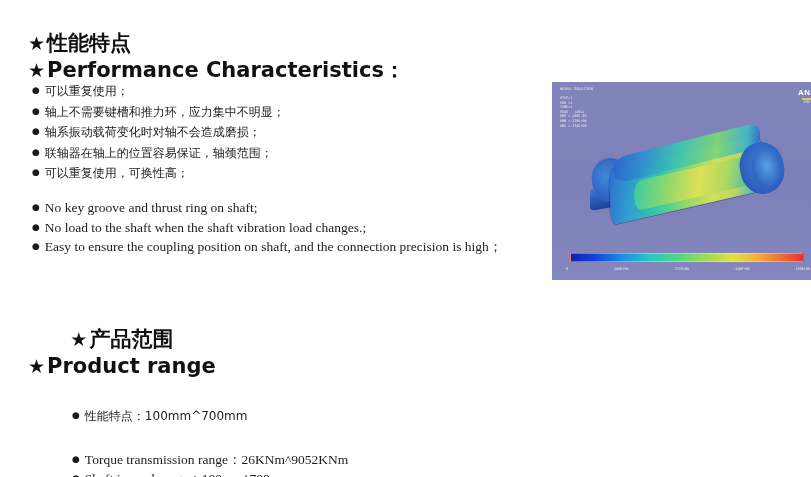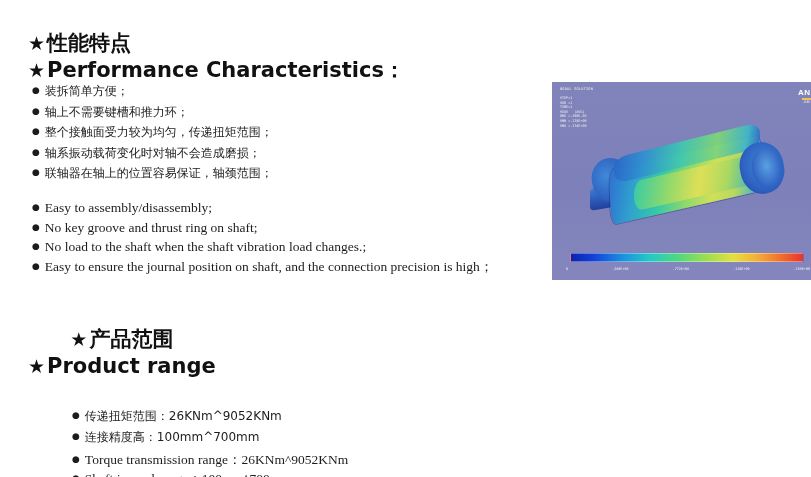--- a/index.html
+++ b/index.html
@@ -277,34 +277,33 @@
 
 <div class="page">
 
   <div class="heading-block" style="left:28px; top:18px;margin-top:12px;">
     <div class="h-cn"><span class="star">★</span><span>性能特点</span></div>
     <div class="h-en"><span class="star">★</span><span>Performance Characteristics：</span></div>
   </div>
 
   <div class="cn-list" style="left:32px; top:81px;">
     <ul>
-      <li><span class="dot">●</span><span>装拆简单方便；</span></li>
-      <li><span class="dot">●</span><span>轴上不需要键槽和推力环；</span></li>
-      <li><span class="dot">●</span><span>整个接触面受力较为均匀，传递扭矩范围；</span></li>
+      <li><span class="dot">●</span><span>可以重复使用；</span></li>
+      <li><span class="dot">●</span><span>轴上不需要键槽和推力环，应力集中不明显；</span></li>
       <li><span class="dot">●</span><span>轴系振动载荷变化时对轴不会造成磨损；</span></li>
       <li><span class="dot">●</span><span>联轴器在轴上的位置容易保证，轴颈范围；</span></li>
+      <li><span class="dot">●</span><span>可以重复使用，可换性高；</span></li>
     </ul>
   </div>
 
   <div class="en-list" style="left:32px; top:198px;">
     <ul>
-      <li><span class="dot">●</span><span>Easy to assembly/disassembly;</span></li>
       <li><span class="dot">●</span><span>No key groove and thrust ring on shaft;</span></li>
       <li><span class="dot">●</span><span>No load to the shaft when the shaft vibration load changes.;</span></li>
-      <li><span class="dot">●</span><span>Easy to ensure the journal position on shaft, and the connection precision is high；</span></li>
+      <li><span class="dot">●</span><span>Easy to ensure the coupling position on shaft, and the connection precision is high；</span></li>
     </ul>
   </div>
 
   <div class="fea">
     <div class="fea-bg"></div>
 
     <div class="fea-title">NODAL SOLUTION</div>
     <div class="fea-legend-text">STEP=1
 SUB =1
 TIME=1
@@ -340,22 +339,21 @@
     </div>
   </div>
 
   <div class="heading-block" style="left:28px; top:326px;text-align:center;">
     <div class="h-cn"><span class="star">★</span><span>产品范围</span></div>
     <div class="h-en"><span class="star">★</span><span>Product range</span></div>
   </div>
 
   <div class="pr-cn" style="left:32px; top:394px;">
     <ul class="cn-list" style="position:static;">
-      <li><span class="dot">●</span><span>传递扭矩范围：26KNm^9052KNm</span></li>
-      <li><span class="dot">●</span><span>连接精度高：100mm^700mm</span></li>
+      <li><span class="dot">●</span><span>性能特点：100mm^700mm</span></li>
     </ul>
   </div>
 
   <div class="pr-en" style="left:32px; top:436px;">
     <ul class="en-list" style="position:static;">
       <li><span class="dot">●</span><span>Torque transmission range：26KNm^9052KNm</span></li>
       <li><span class="dot">●</span><span>Shaft journal range：100mm^700mm</span></li>
     </ul>
   </div>
 

